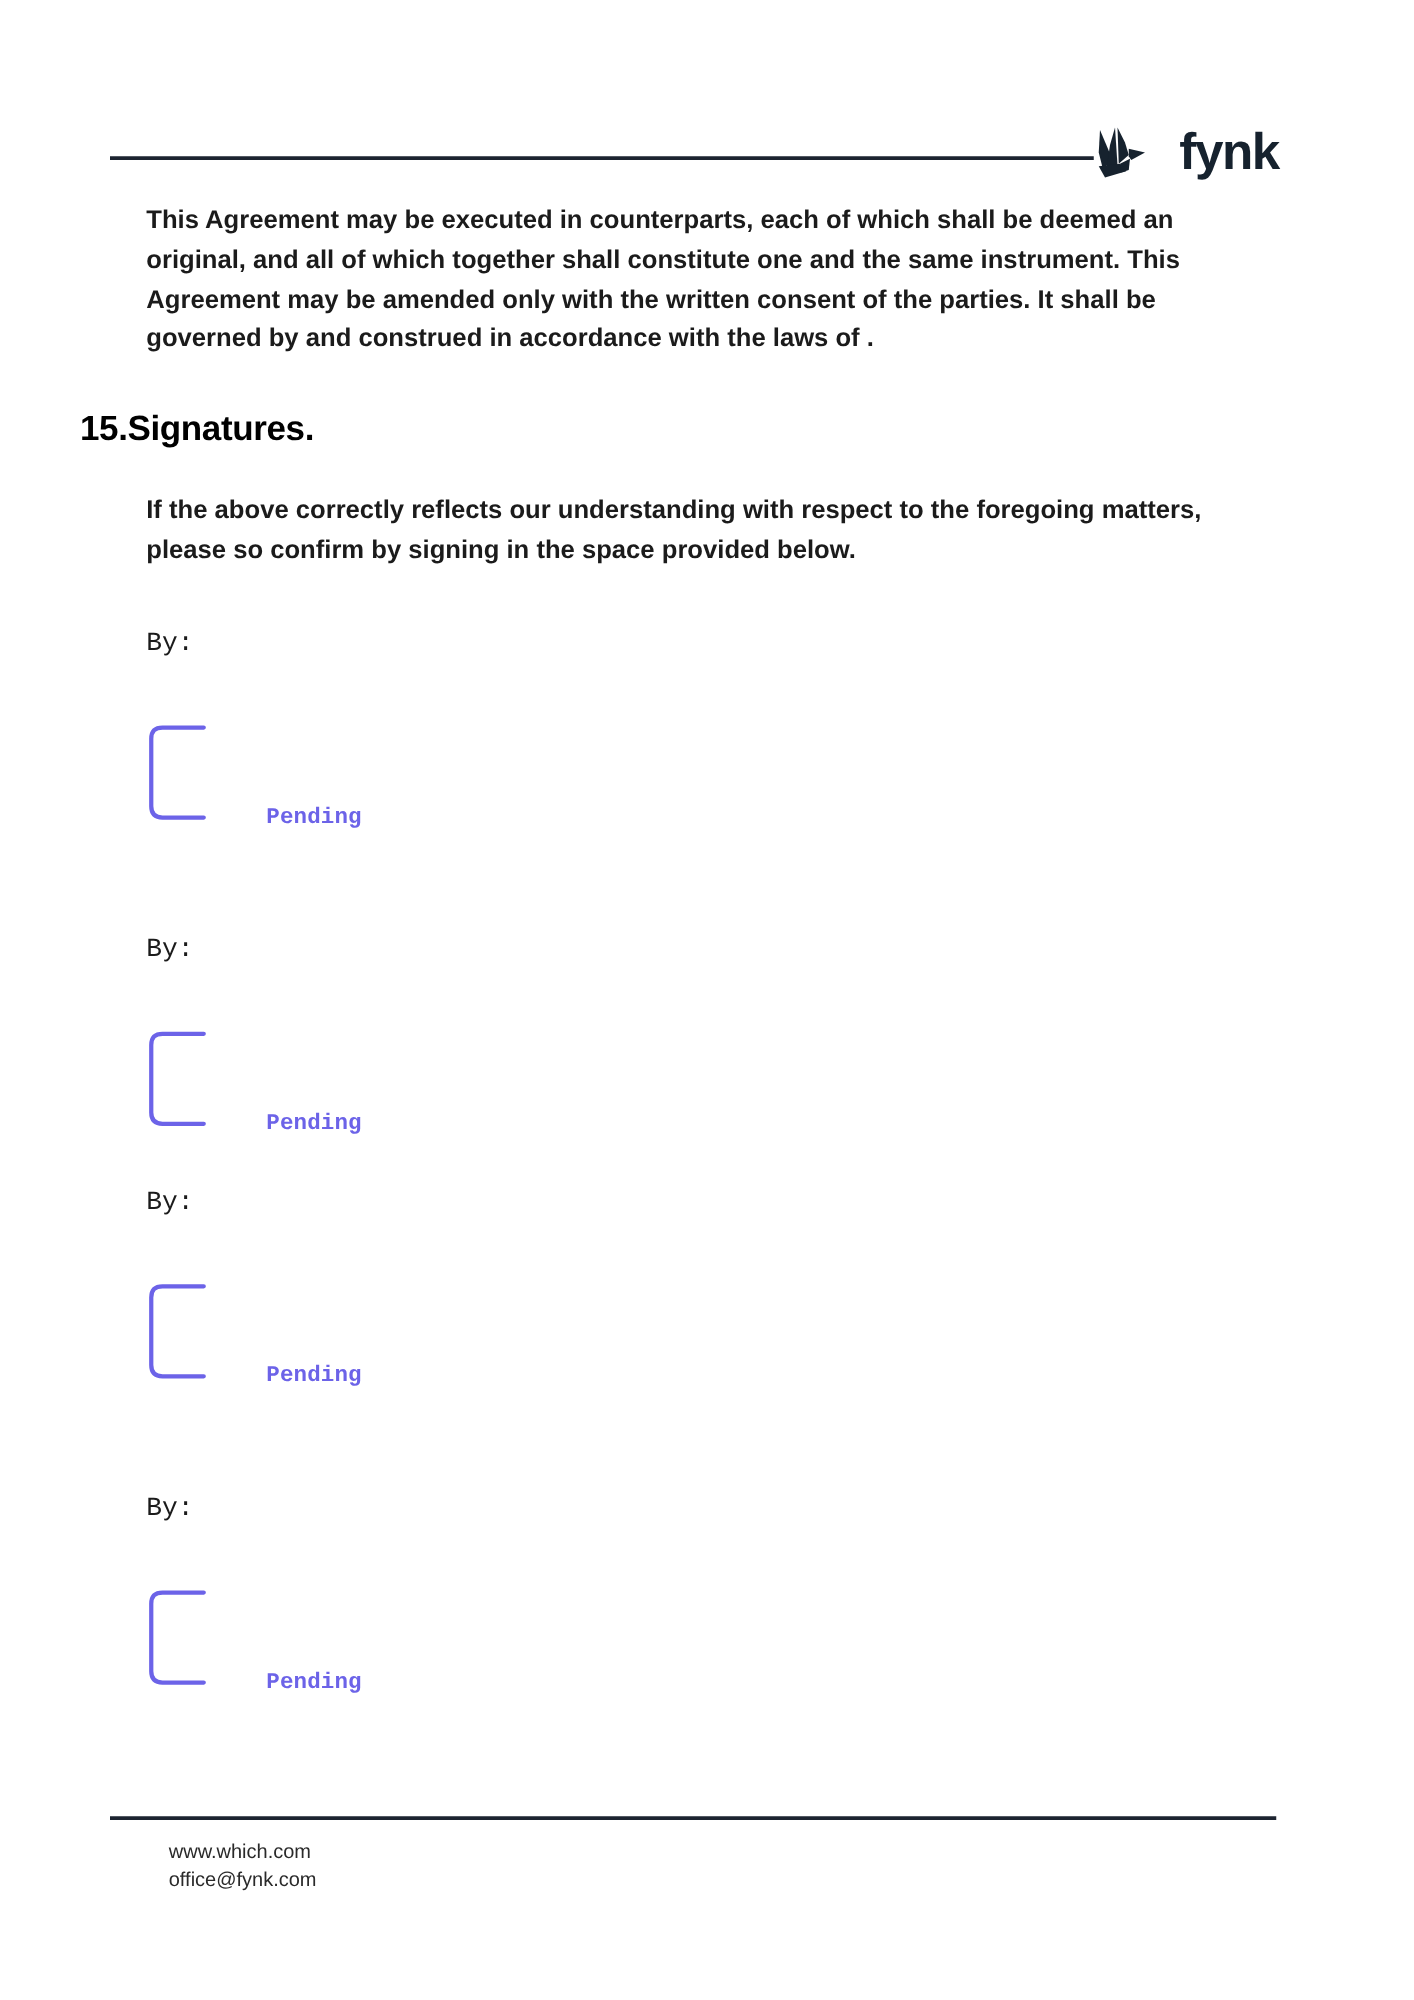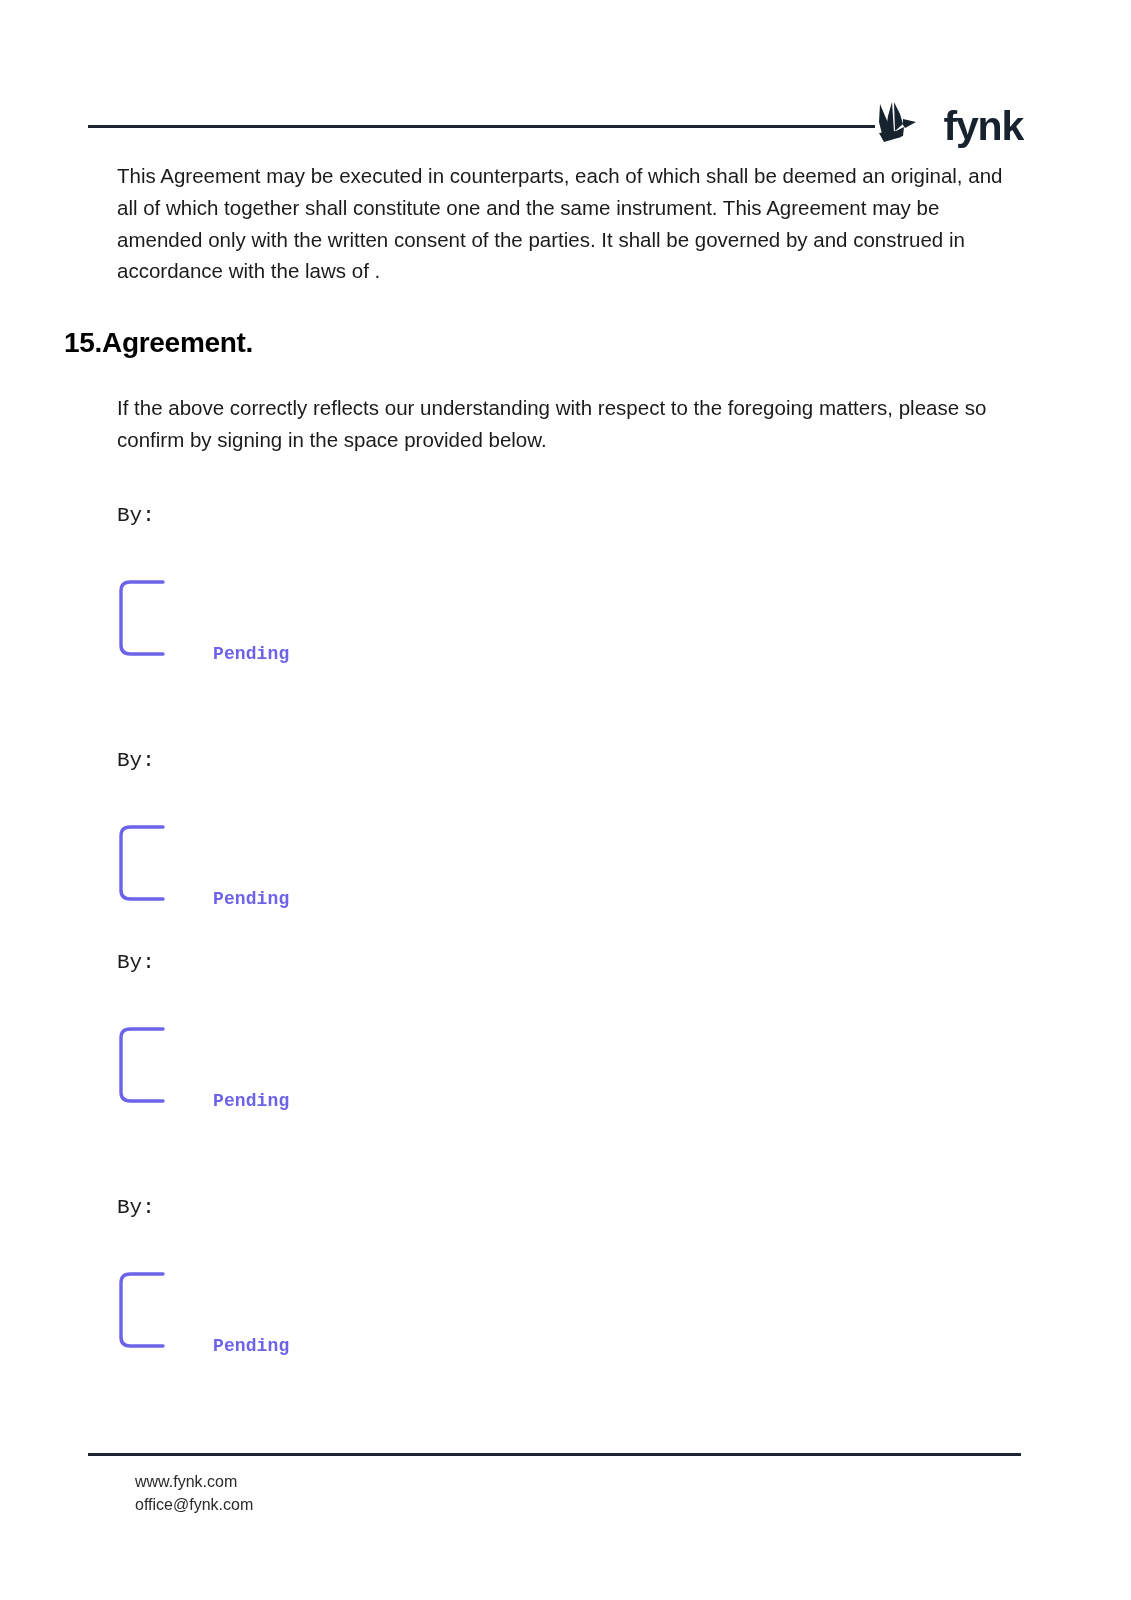--- a/index.html
+++ b/index.html
@@ -42,21 +42,21 @@
     width: 787px;
     height: 3px;
     background: #1d2430;
   }
 
   .logo {
     position: absolute;
     right: 108px;
     top: 8px;
     display: flex;
-    align-items: flex-end;
+    align-items: flex-start;
     gap: 25px;
   }
 
   .logo-mark {
     width: 48px;
     height: 46px;
     display: block;
   }
 
   .logo-word {
@@ -78,21 +78,21 @@
     width: 1131px;
   }
 
   .para {
     position: absolute;
     left: 117px;
     width: 892px;
     font-size: 20.5px;
     line-height: 31.8px;
     color: #1b1b1b;
-    font-weight: normal;
+    font-weight: bold;
     text-align: left;
   }
 
   .para-intro { top: 160px; }
 
   .heading {
     position: absolute;
     left: 64px;
     top: 327px;
     font-size: 28px;
@@ -191,21 +191,21 @@
       <span class="logo-word">fynk</span>
     </div>
   </div>
 
   <div class="content">
 
     <p class="para para-intro">This Agreement may be executed in counterparts, each of which shall be deemed an original, and all of which together shall constitute one and the same instrument. This Agreement may be amended only with the written consent of the parties. It shall be governed by and construed in accordance with the laws of .</p>
 
     <h2 class="heading">
       <span class="heading-num">15.</span>
-      <span class="heading-text">Agreement.</span>
+      <span class="heading-text">Signatures.</span>
     </h2>
 
     <p class="para para-confirm">If the above correctly reflects our understanding with respect to the foregoing matters, please so confirm by signing in the space provided below.</p>
 
     <div class="sig-block" style="top:505px;">
       <div class="sig-by">By:</div>
       <div class="sig-field">
         <svg class="sig-bracket" viewBox="0 0 92 78" aria-hidden="true">
           <path d="M 46 3 L 13 3 Q 4 3 4 12 L 4 66 Q 4 75 13 75 L 46 75" fill="none" stroke="#6c63e8" stroke-width="3.4" stroke-linecap="round"></path>
         </svg>
@@ -240,17 +240,17 @@
           <path d="M 46 3 L 13 3 Q 4 3 4 12 L 4 66 Q 4 75 13 75 L 46 75" fill="none" stroke="#6c63e8" stroke-width="3.4" stroke-linecap="round"></path>
         </svg>
         <span class="sig-pending">Pending</span>
       </div>
     </div>
 
   </div>
 
   <div class="footer-rule"></div>
   <div class="footer-lines">
-    <span class="footer-line">www.fynk.com</span>
+    <span class="footer-line">www.which.com</span>
     <span class="footer-line">office@fynk.com</span>
   </div>
 
 </div>
 
 </body></html>

